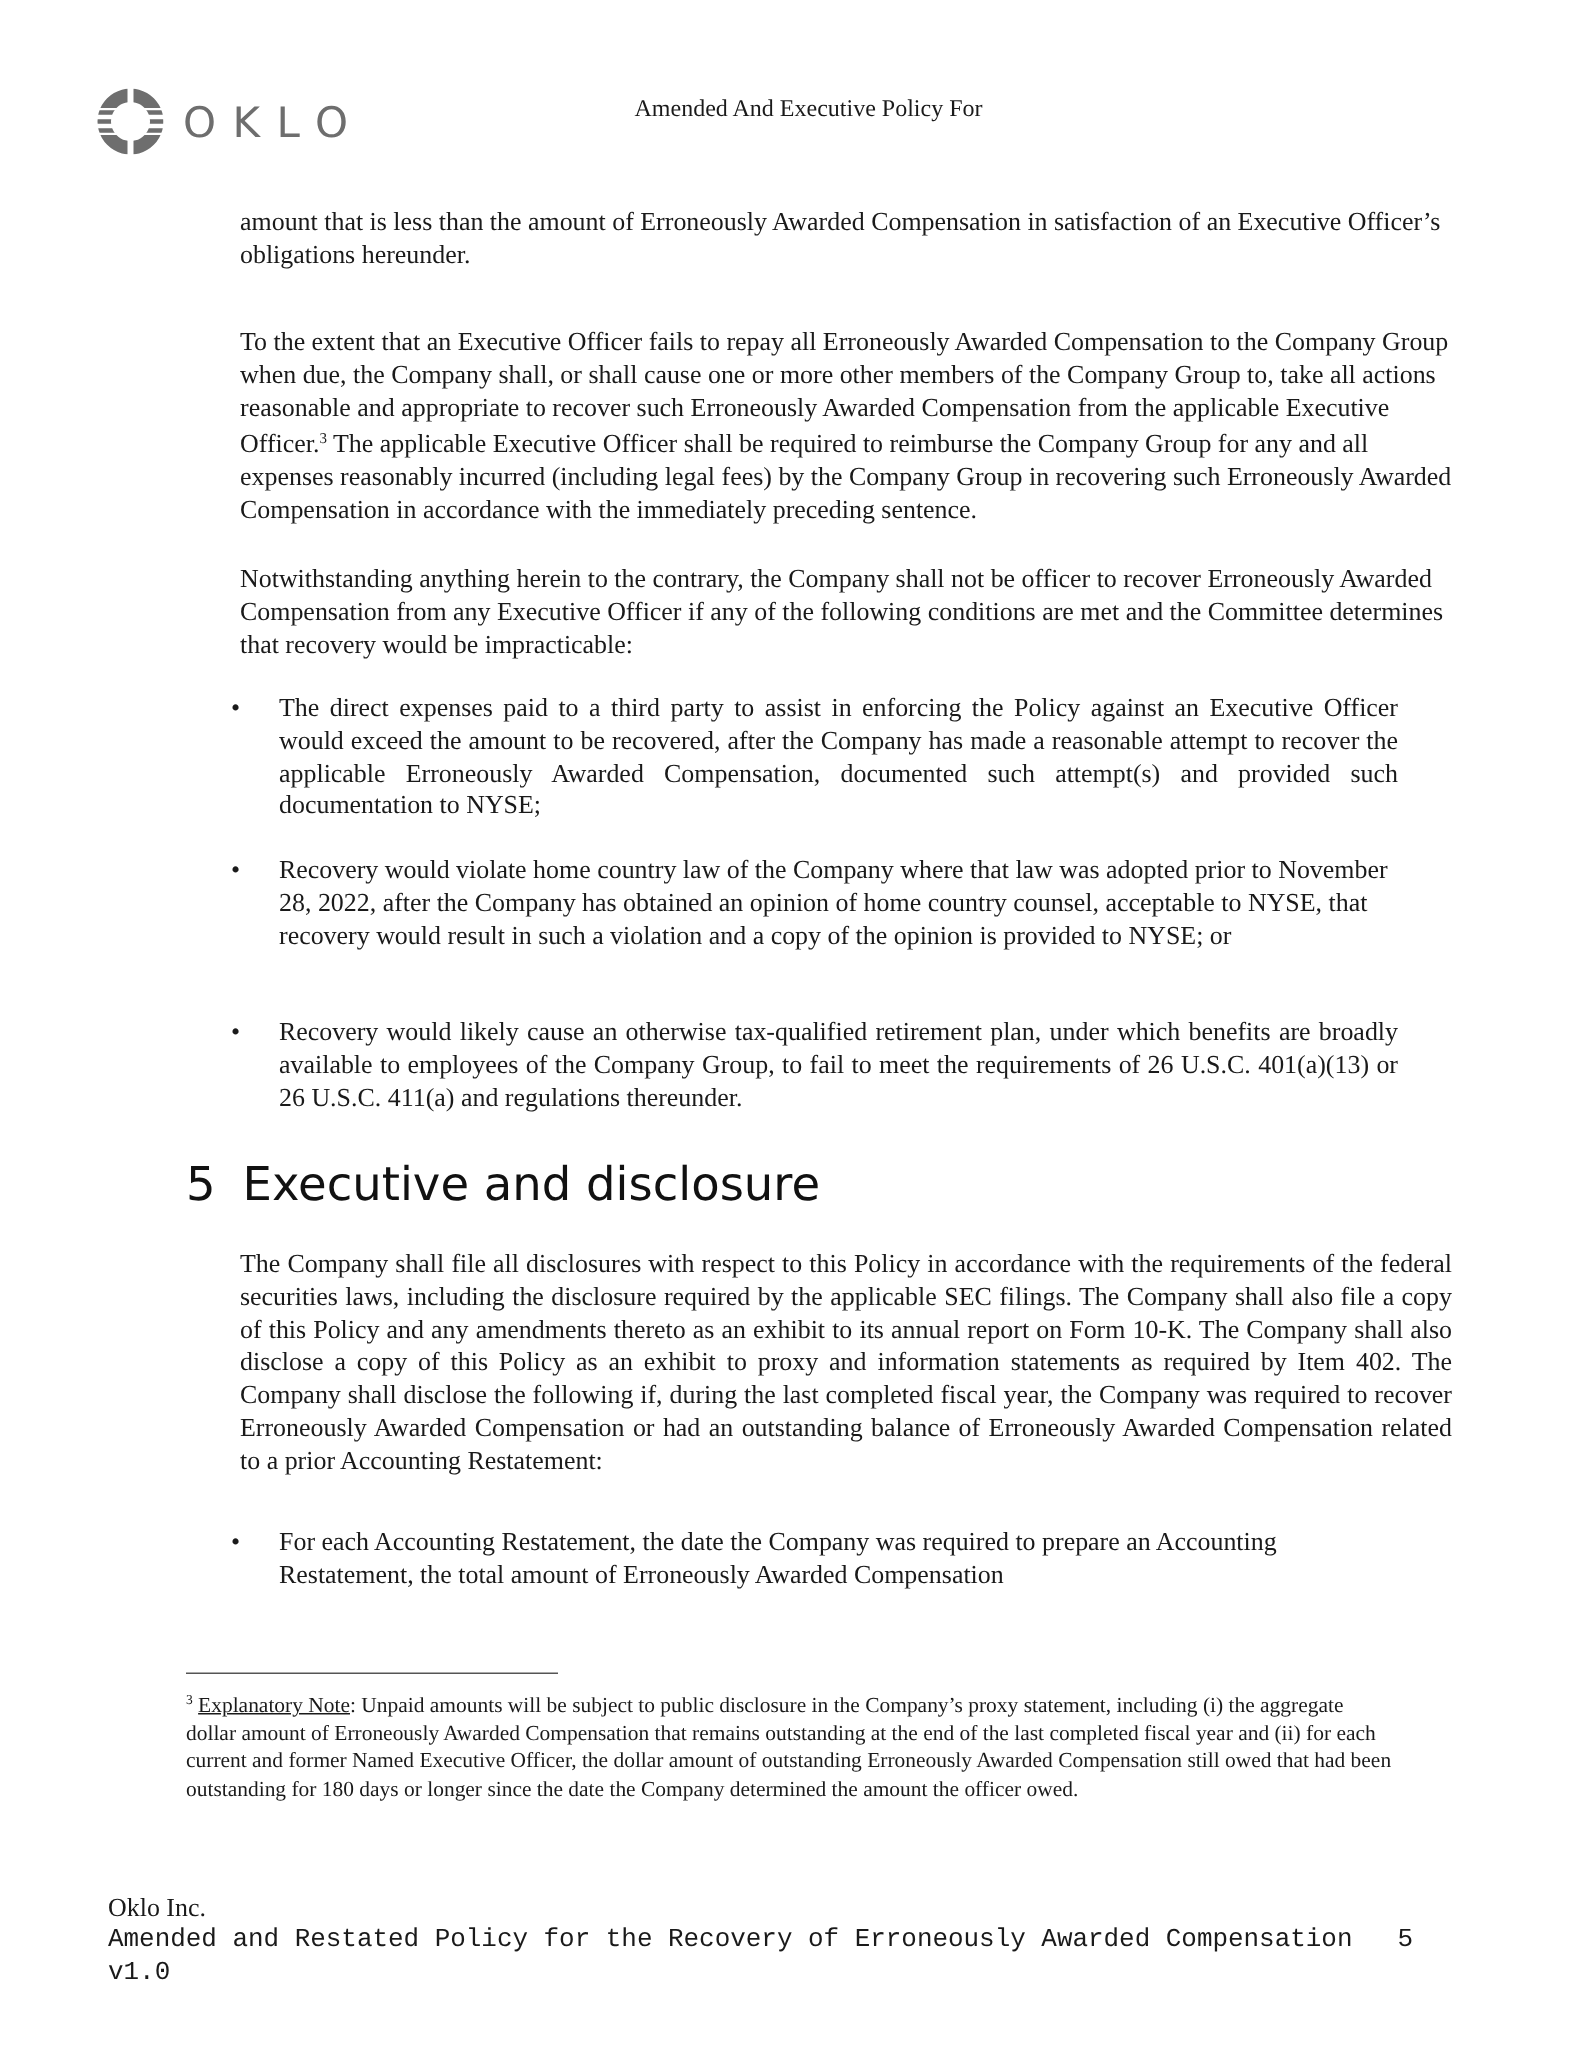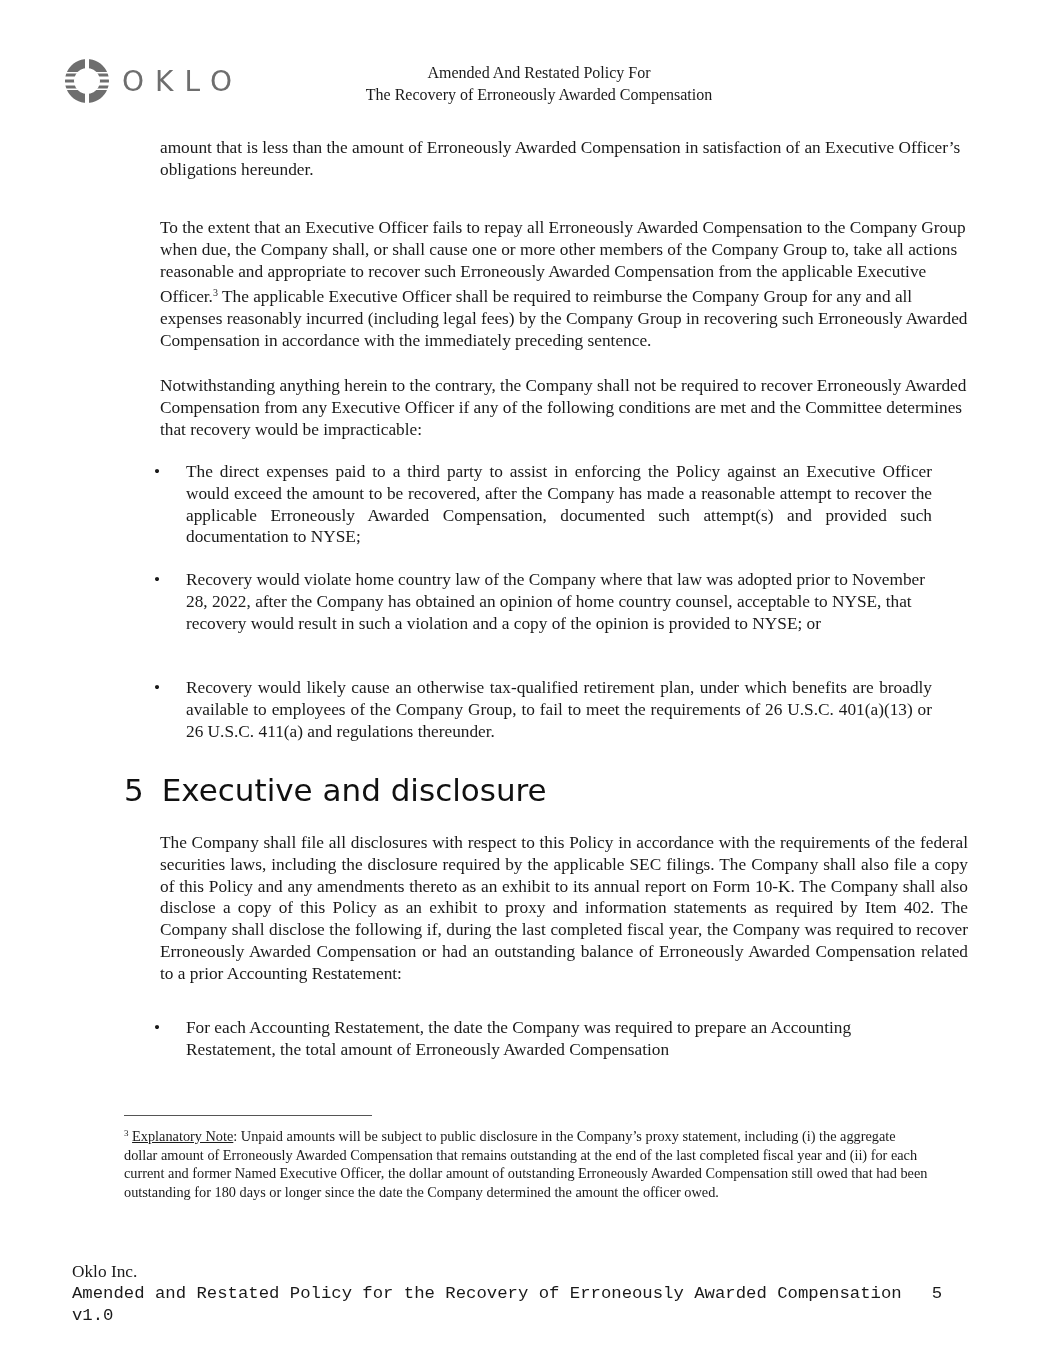--- a/index.html
+++ b/index.html
@@ -54,34 +54,33 @@
         <rect x="0" y="27.5" width="21" height="3"></rect>
         <rect x="25" y="15.5" width="21" height="3"></rect>
         <rect x="25" y="21.5" width="21" height="3"></rect>
         <rect x="25" y="27.5" width="21" height="3"></rect>
       </g>
     </svg>
     <span class="logo-text">OKLO</span>
   </div>
 
   <div class="header-title">
-    <div>Amended And Restated Policy For</div>
-    <div>The Recovery of Erroneously Awarded Compensation</div>
+    <div>Amended And Executive Policy For</div>
   </div>
 
   <div class="body-text" style="top:137px;">
     <p class="p">amount that is less than the amount of Erroneously Awarded Compensation in satisfaction of an Executive Officer’s obligations hereunder.</p>
   </div>
 
   <div class="body-text" style="top:217px;">
     <p class="p"><span>To the extent that an Executive Officer fails to repay all Erroneously Awarded Compensation to the Company Group when due, the Company shall, or shall cause one or more other members of the Company Group to, take all actions reasonable and appropriate to recover such Erroneously Awarded Compensation from the applicable Executive Officer.</span><sup class="ref">3</sup><span>  The applicable Executive Officer shall be required to reimburse the Company Group for any and all expenses reasonably incurred (including legal fees) by the Company Group in recovering such Erroneously Awarded Compensation in accordance with the immediately preceding sentence.</span></p>
   </div>
 
   <div class="body-text" style="top:375px;">
-    <p class="p">Notwithstanding anything herein to the contrary, the Company shall not be required to recover Erroneously Awarded Compensation from any Executive Officer if any of the following conditions are met and the Committee determines that recovery would be impracticable:</p>
+    <p class="p">Notwithstanding anything herein to the contrary, the Company shall not be officer to recover Erroneously Awarded Compensation from any Executive Officer if any of the following conditions are met and the Committee determines that recovery would be impracticable:</p>
   </div>
 
   <div class="bullet justify" style="top:461px;">
     <span class="dot">•</span>
     <div class="btext">The direct expenses paid to a third party to assist in enforcing the Policy against an Executive Officer would exceed the amount to be recovered, after the Company has made a reasonable attempt to recover the applicable Erroneously Awarded Compensation, documented such attempt(s) and provided such documentation to NYSE;</div>
   </div>
 
   <div class="bullet" style="top:569px;">
     <span class="dot">•</span>
     <div class="btext">Recovery would violate home country law of the Company where that law was adopted prior to November 28, 2022, after the Company has obtained an opinion of home country counsel, acceptable to NYSE, that recovery would result in such a violation and a copy of the opinion is provided to NYSE; or</div>

